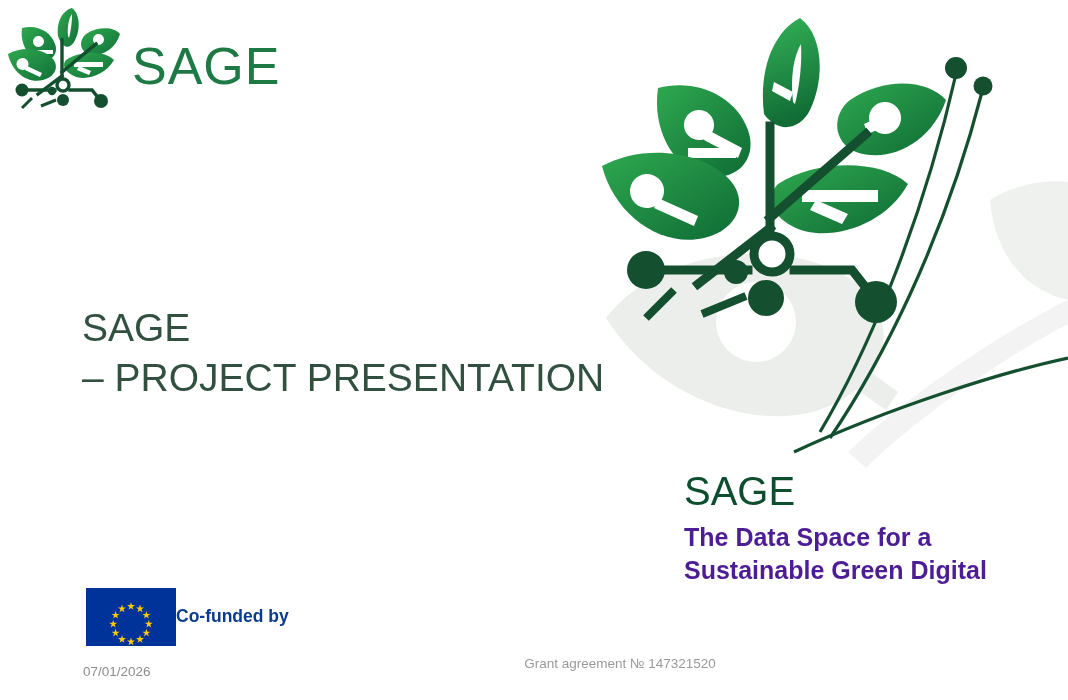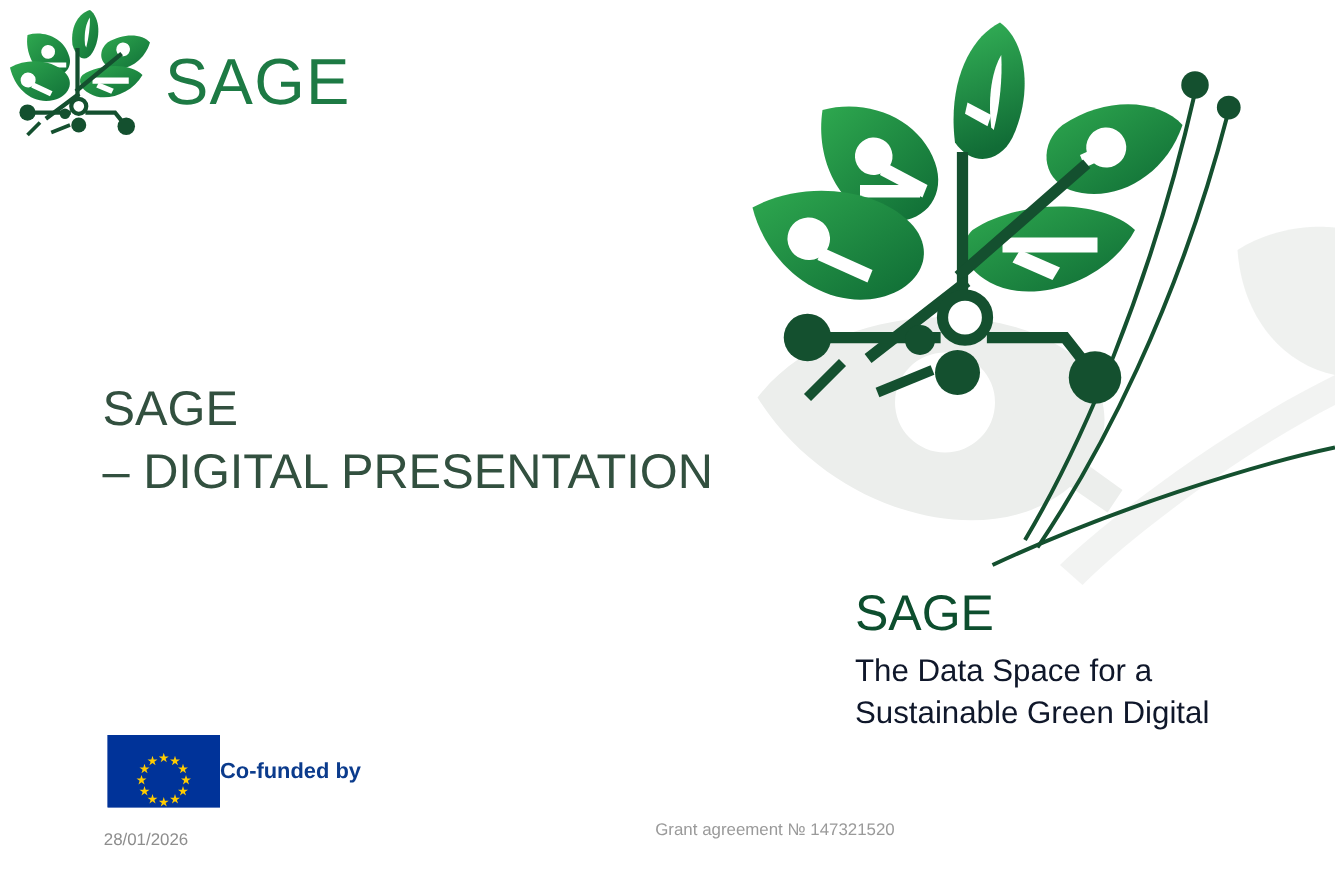--- a/index.html
+++ b/index.html
@@ -76,21 +76,22 @@
   }
   #brand-block .brand-name {
     font-size: 40px;
     line-height: 1.18;
     color: #0d4e2e;
     margin-bottom: 6px;
   }
   #brand-block .brand-tag {
     font-size: 25px;
     line-height: 1.32;
-    color: #0f172a;
+    color: #4c1d95;
+    font-weight: bold;
   }
 
   
   #eu-badge {
     position: absolute;
     left: 86px;
     top: 588px;
     display: flex;
     align-items: center;
   }
@@ -271,21 +272,21 @@
           <circle cx="55" cy="92" r="6"></circle>
         </g>
         <circle cx="55" cy="77" r="6" fill="#ffffff" stroke="#14502f" stroke-width="3.4"></circle>
       </svg>
     </span>
     <span class="wordmark">SAGE</span>
   </div>
 
   <div id="title-block">
     <div class="line">SAGE</div>
-    <div class="line">– DIGITAL PRESENTATION</div>
+    <div class="line">– PROJECT PRESENTATION</div>
   </div>
 
   <div id="brand-block">
     <div class="brand-name">SAGE</div>
     <div class="brand-tag">The Data Space for a</div>
     <div class="brand-tag">Sustainable Green Digital</div>
   </div>
 
   <div id="eu-badge">
     <span class="flag">
@@ -305,18 +306,18 @@
           <polygon points="29.6,23 30.55,25.9 33.6,25.9 31.1,27.7 32.05,30.6 29.6,28.8 27.15,30.6 28.1,27.7 25.6,25.9 28.65,25.9"></polygon>
           <polygon points="36,16.6 36.95,19.5 40,19.5 37.5,21.3 38.45,24.2 36,22.4 33.55,24.2 34.5,21.3 32,19.5 35.05,19.5"></polygon>
         </g>
       </svg>
     </span>
     <span class="eu-text">
       <span>Co-funded by</span><br>
     </span>
   </div>
 
-  <div id="date-stamp">28/01/2026</div>
+  <div id="date-stamp">07/01/2026</div>
   <div id="funding-note">
     <div>Grant agreement № 147321520</div>
   </div>
 
 </div>
 
 </body></html>

